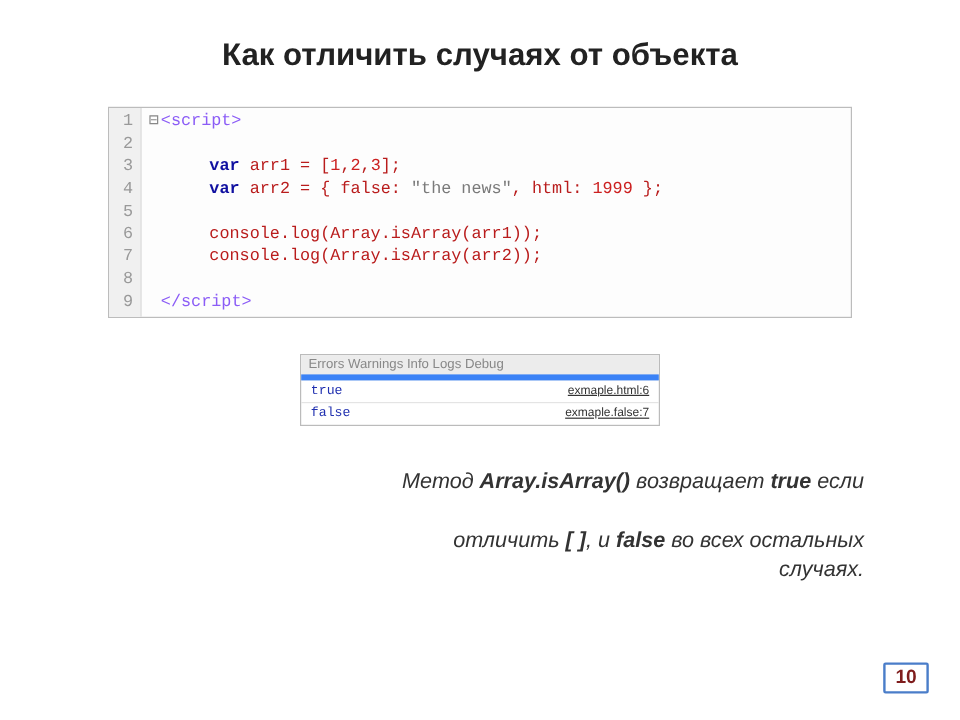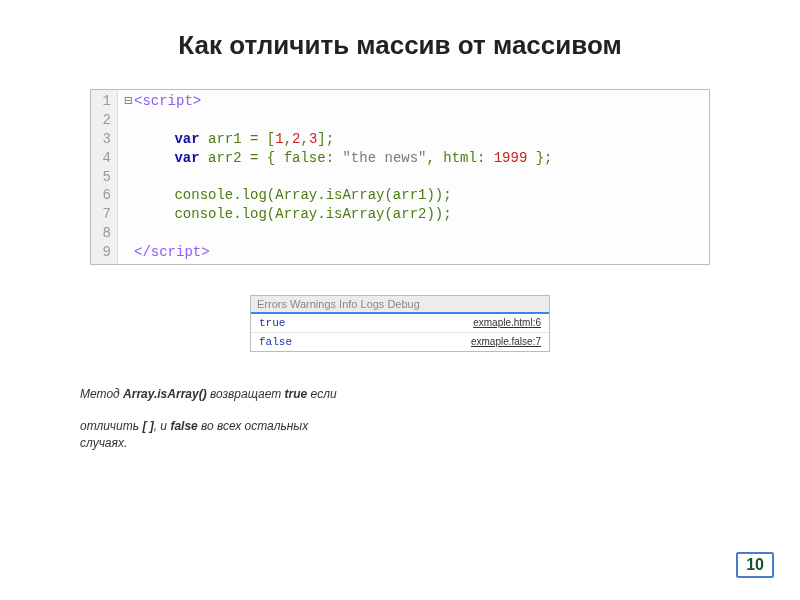--- a/index.html
+++ b/index.html
@@ -45,76 +45,76 @@
   }
   .fold {
     color: #888;
     display: inline-block;
     width: 10px;
   }
   .tk-tag { color: #8b5cf6; }
   .tk-kw { color: #1010a0; font-weight: bold; text-align: right; }
   .tk-num { color: #cc2020; }
   .tk-str { color: #7a7a7a; }
-  .tk-plain { color: #4d7c0f; }
+  .tk-plain { color: #b91c1c; }
 
   .console-block {
     width: 300px;
     margin: 0 auto 34px auto;
     border: 1px solid #bbb;
     font-family: Arial, sans-serif;
     font-size: 11px;
     background: #fff;
   }
   .console-tabs {
     background: #ececec;
     color: #888;
     padding: 2px 6px;
-    border-bottom: 2px solid #3b82f6;
+    border-bottom: 5px solid #3b82f6;
     overflow: hidden;
     white-space: nowrap;
   }
   .console-row {
     display: flex;
     justify-content: space-between;
     padding: 3px 8px;
     border-bottom: 1px solid #e4e4e4;
   }
   .console-row:last-child { border-bottom: none; }
   .console-val { color: #2030b0; font-family: "Courier New", monospace; }
   .console-src { color: #333; text-decoration: underline; font-family: Liberation Sans, sans-serif; font-size: 10px;}
 
   .desc {
-    text-align: left;
-    font-size: 12px;
+    text-align: right;
+    font-size: 18px;
     font-style: italic;
     color: #333;
     line-height: 1.35;
     max-width: 640px;
     margin: 0 auto;
   }
   .desc b { font-style: italic; font-weight: bold; }
 
   .page-num {
     position: absolute;
     right: 26px;
     bottom: 22px;
     border: 2px solid #4a7dc9;
-    color: #14532d;
+    color: #7f1d1d;
     font-weight: bold;
     font-size: 16px;
     padding: 2px 8px;
     border-radius: 2px;
     background: #fff;
   }
 </style>
 </head>
 <body>
 
-<h1 class="title">Как отличить массив от массивом</h1>
+<h1 class="title">Как отличить случаях от объекта</h1>
 
 <div class="code-block">
   <div class="gutter">
     <div>1</div>
     <div>2</div>
     <div>3</div>
     <div>4</div>
     <div>5</div>
     <div>6</div>
     <div>7</div>

